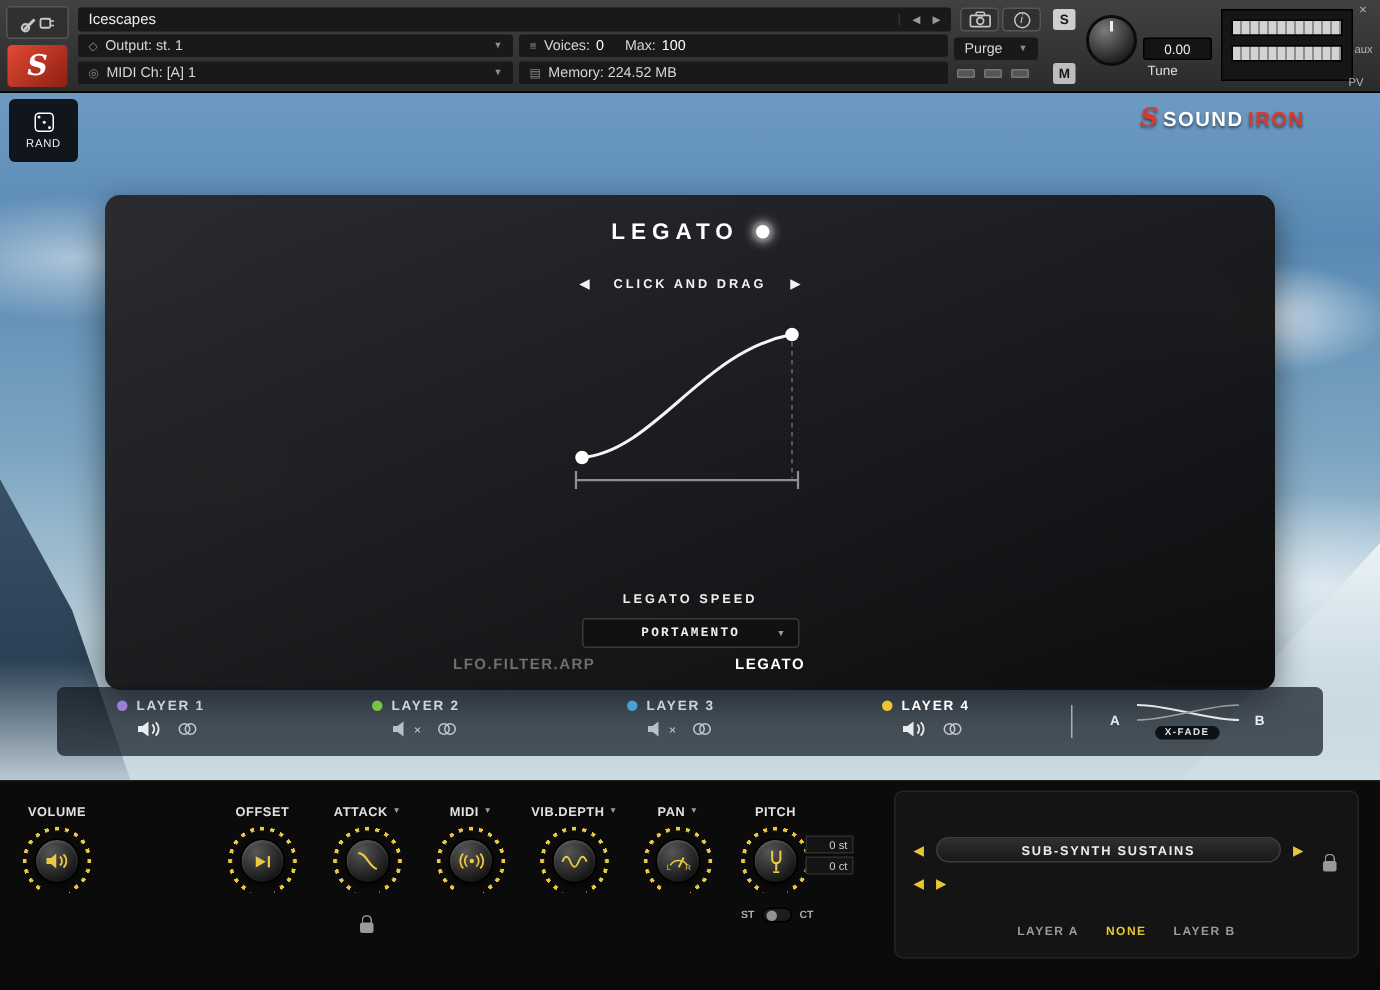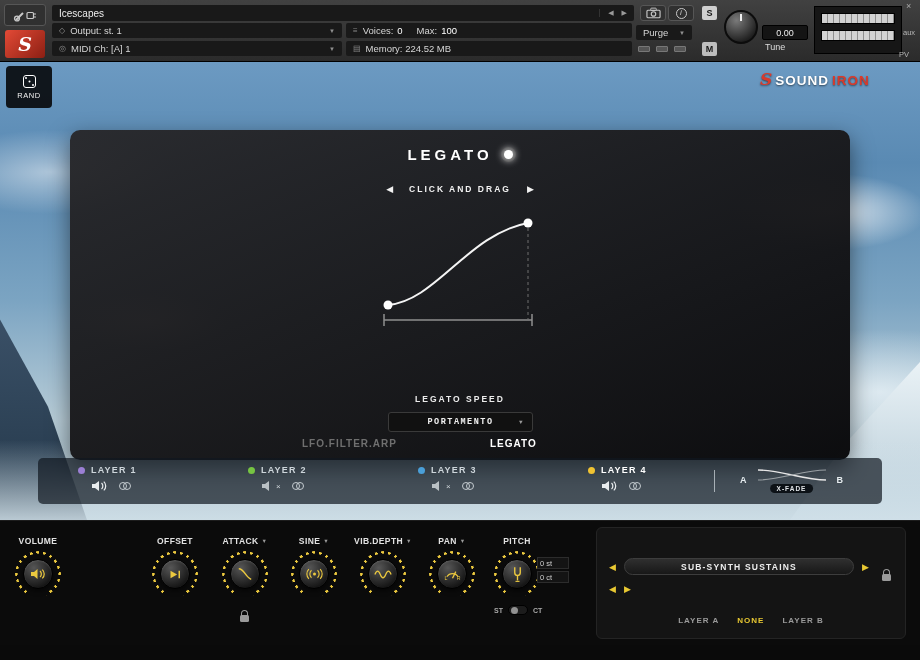--- a/index.html
+++ b/index.html
@@ -151,21 +151,21 @@
   .kgap { position:absolute; bottom:-1px; left:50%; transform:translateX(-50%); width:16px; height:9px; background:#0b0b0b; }
   .kbody { position:absolute; inset:8px; border-radius:50%; border:1px solid #000;
       background:radial-gradient(circle at 35% 28%, #565656, #151515 75%);
       box-shadow:inset 0 1px 2px rgba(255,255,255,.18), 0 2px 5px rgba(0,0,0,.6);
       display:flex; align-items:center; justify-content:center; color:#ecc93f; }
   .lock { position:absolute; width:9px; height:7px; background:#9a9a9a; border-radius:1.5px; }
   .lock::before { content:""; position:absolute; top:-5px; left:1px; width:5px; height:6px;
       border:1.5px solid #9a9a9a; border-bottom:none; border-radius:4px 4px 0 0; }
   .lock.release-lock { left:240px; top:94px; }
   .pitch-box { position:absolute; width:32px; height:12px; background:#141414; border:1px solid #2c2c2c;
-      color:#cfcfcf; font-size:7.5px; display:flex; align-items:center; justify-content:flex-end; padding-right:16px; }
+      color:#cfcfcf; font-size:7.5px; display:flex; align-items:center; justify-content:flex-end; padding-right:3px; }
   .pb1 { left:537px; top:36px; } .pb2 { left:537px; top:50px; }
   .stct { position:absolute; left:494px; top:84px; display:flex; align-items:center; gap:5px; }
   .stct .sl { font-size:7px; font-weight:bold; color:#aaa; }
   .sw { width:20px; height:10px; background:#1c1c1c; border:1px solid #000; border-radius:5px; position:relative; cursor:pointer; }
   .sw::after { content:""; position:absolute; left:2px; top:1px; width:7px; height:7px; border-radius:50%; background:#919191; }
 
   .preset { position:absolute; left:596px; top:6px; width:310px; height:112px; background:#141414;
       border:1px solid #242424; border-radius:6px; }
   .prow { position:absolute; left:12px; right:36px; display:flex; align-items:center; gap:8px; }
   .pr1 { top:30px; } .pr2 { top:56px; }
@@ -443,21 +443,21 @@
         <div class="kbody">
           <svg width="16" height="16" viewBox="0 0 18 18">
             <path d="M2 3 C 8 3 10 13 16 15" stroke="currentColor" fill="none" stroke-width="1.6"></path>
           </svg>
         </div>
       </div>
     </div>
 
     <div class="kunit" style="left:281px">
       <div class="klabel">
-        <span>SINE</span>
+        <span>MIDI</span>
         <span class="karrow">▼</span>
       </div>
       <div class="kwrap">
         <div class="kticks"></div>
           <div class="kgap"></div>
         <div class="kbody">
           <svg width="17" height="12" viewBox="0 0 18 12">
             <circle cx="9" cy="6" r="1.6" fill="currentColor"></circle>
             <path d="M5.8 2 a5.5 5.5 0 0 0 0 8" stroke="currentColor" fill="none" stroke-width="1.2"></path>
             <path d="M12.2 2 a5.5 5.5 0 0 1 0 8" stroke="currentColor" fill="none" stroke-width="1.2"></path>

